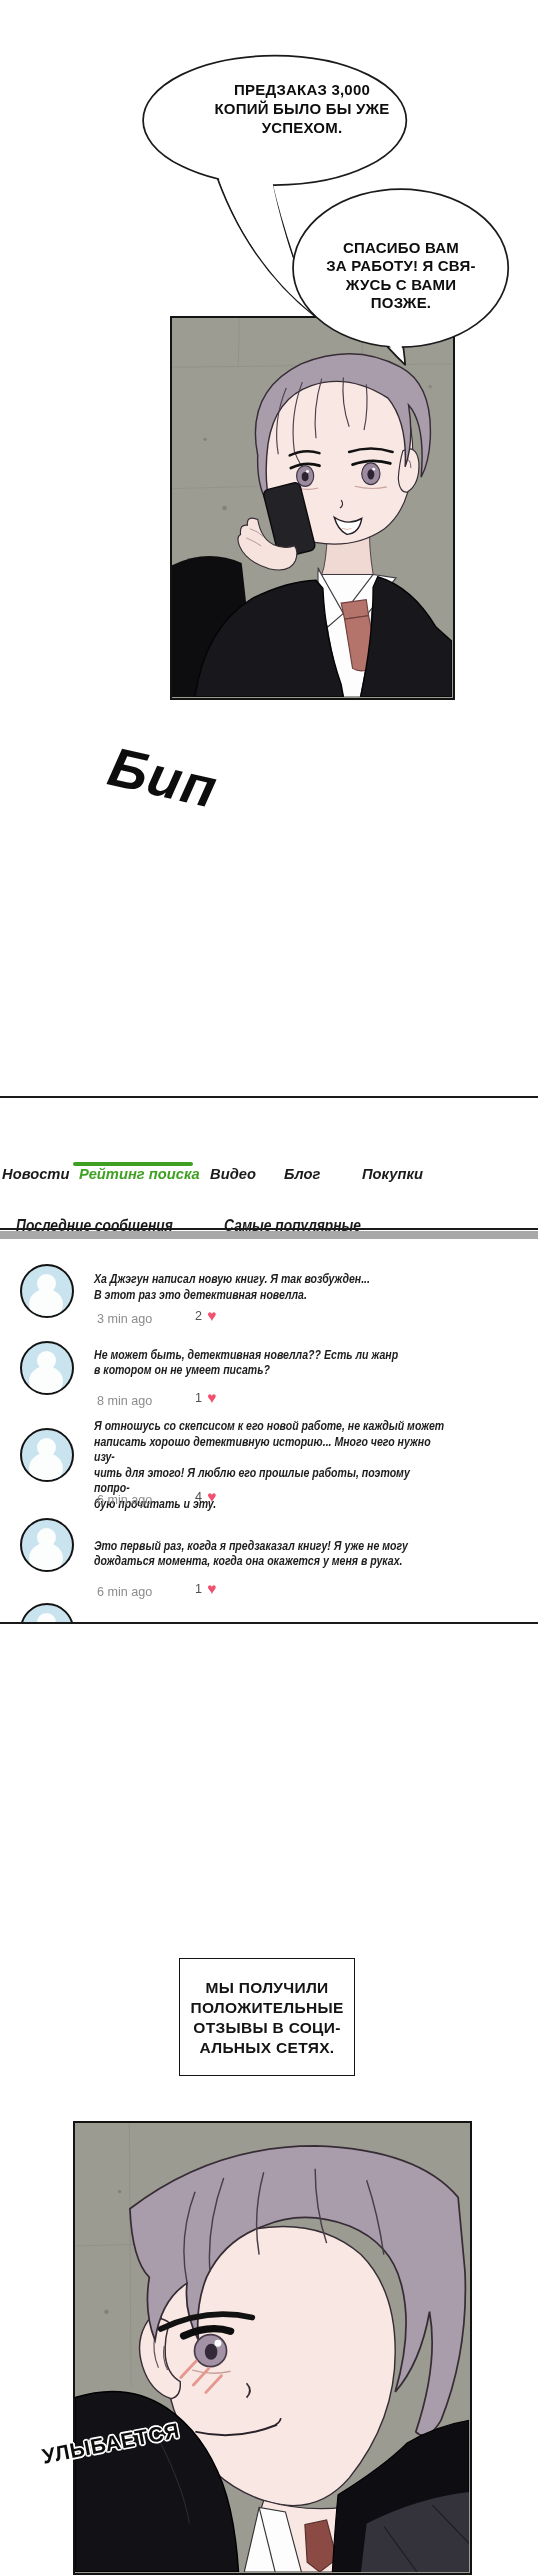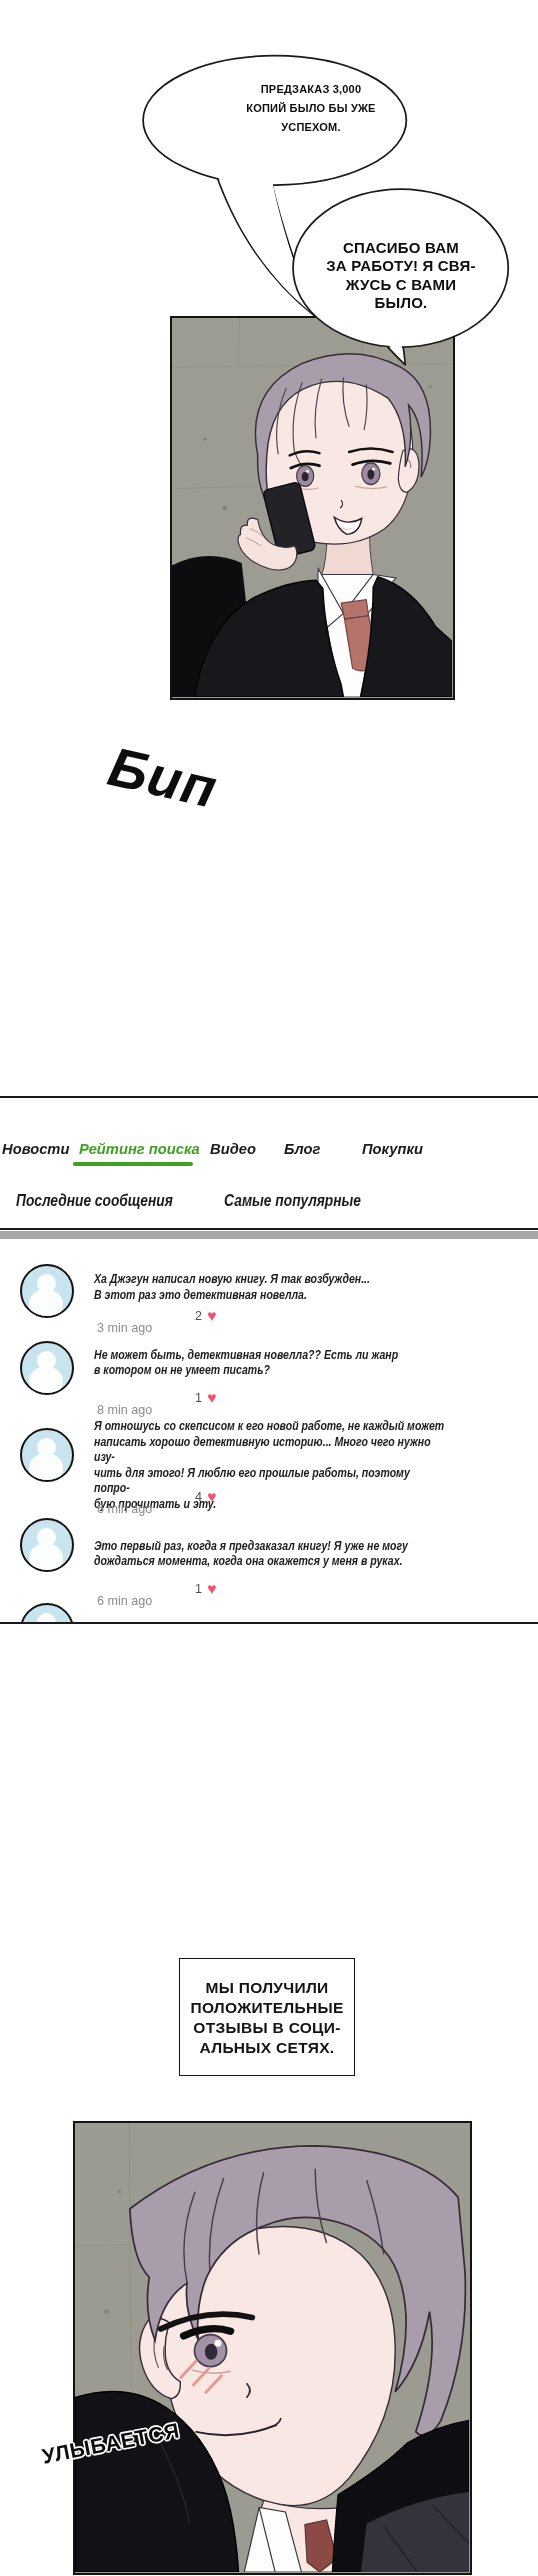--- a/index.html
+++ b/index.html
@@ -3,21 +3,21 @@
 <meta charset="utf-8">
 <style>
   html,body{margin:0;padding:0;background:#fff;}
   .page{position:relative;width:538px;height:2576px;background:#ffffff;overflow:hidden;
         font-family:"Liberation Sans",sans-serif;}
 
   
   .bubble-layer{position:absolute;left:0;top:0;z-index:2;pointer-events:none;}
   .bubble-text{position:absolute;z-index:3;text-align:center;font-weight:700;color:#0e0e0e;
                white-space:pre-line;letter-spacing:0.2px;}
-  .bt1{left:205px;top:80px;width:212px;font-size:11px;line-height:19px;}
+  .bt1{left:196px;top:80px;width:212px;font-size:15px;line-height:19px;}
   .bt2{left:298px;top:239px;width:206px;font-size:15px;line-height:18.3px;}
 
   
   .panel{position:absolute;box-sizing:border-box;border:2.3px solid #131313;background:#9c9b92;z-index:1;}
   .panel1{left:170px;top:316px;width:285px;height:384px;}
   .panel2{left:73px;top:2121px;width:399px;height:454px;}
   .panel svg{position:absolute;left:0;top:0;}
 
   
   .sfx{position:absolute;font-weight:700;color:#0d0d0d;z-index:5;}
@@ -29,39 +29,39 @@
                          -1.1px -1.1px 0 #fff,1.1px 1.1px 0 #fff,-1.1px 1.1px 0 #fff,1.1px -1.1px 0 #fff;}
 
   
   .rule{position:absolute;left:0;width:538px;height:2.3px;background:#1a1a1a;}
   .rule-top{top:1096px;}
   .rule-mid{top:1228px;height:1.7px;}
   .rule-bottom{top:1622px;z-index:2;}
   .gray-bar{position:absolute;left:0;top:1231px;width:538px;height:8px;background:#a8a8a8;}
 
   .tab,.subtab{position:absolute;font-weight:700;font-style:italic;color:#1b1b1b;
-               font-size:15.5px;line-height:17px;white-space:nowrap;cursor:pointer;}
+               font-size:15.5px;line-height:17px;white-space:nowrap;cursor:pointer;margin-top:25px;}
   .tab span,.subtab span{display:inline-block;transform:scaleX(.95);transform-origin:left center;}
   .tab{top:1140px;}
   .subtab{top:1192px;font-size:16px;}
   .subtab span{transform:scaleX(.86);}
   .tab-active{color:#3ea122;text-decoration:underline;}
   .tab-underline{position:absolute;left:73px;top:1162px;width:120px;height:4px;
                  background:#3ea122;border-radius:2.3px;}
 
   .comment{position:absolute;left:20px;width:504px;}
   .avatar{position:absolute;left:0;width:54px;height:54px;border-radius:50%;
           background:#c9e4ee;border:2.9px solid #131313;box-sizing:border-box;overflow:hidden;cursor:pointer;}
   .av-head{position:absolute;left:15px;top:8px;width:19px;height:19px;border-radius:50%;background:#fcfdfd;}
   .av-body{position:absolute;left:7.4px;top:23px;width:34px;height:30px;border-radius:50%;background:#fcfdfd;}
   .comment-text{position:absolute;left:74px;font-size:12px;font-weight:700;font-style:italic;
                 line-height:15.5px;color:#1d1d1d;white-space:pre-line;width:401px;
                 transform:scaleX(.88);transform-origin:left top;}
   .meta{position:absolute;left:77px;height:16px;}
-  .time{position:absolute;left:0;top:13px;font-size:12.6px;color:#8c8c8c;white-space:nowrap;}
+  .time{position:absolute;left:0;top:4px;font-size:12.6px;color:#8c8c8c;white-space:nowrap;}
   .likes{position:absolute;left:98px;top:-1.1px;white-space:nowrap;cursor:pointer;}
   .like-num{font-size:12.6px;color:#4f4f4f;vertical-align:1.1px;}
   .heart{font-size:15.5px;color:#f1506e;margin-left:5.2px;}
   .comment-partial{position:absolute;left:20px;top:1603px;width:504px;height:20.6px;overflow:hidden;}
 
   
   .caption-box{position:absolute;left:179px;top:1958px;width:176px;height:118px;box-sizing:border-box;
                border:1.7px solid #141414;background:#fff;z-index:4;}
   .caption-text{position:absolute;left:0;top:19px;width:100%;text-align:center;font-size:15.5px;
                 font-weight:700;line-height:20px;color:#141414;white-space:pre-line;letter-spacing:0.3px;}
@@ -125,21 +125,21 @@
     <path d="M652 576 C676 606 695 625 708 637 C706 612 702 588 699 566 Z" fill="#ffffff" stroke="#1a1a1a" stroke-width="3" stroke-linejoin="round"></path>
     <ellipse cx="700" cy="468" rx="188" ry="138" fill="#ffffff" stroke="#1a1a1a" stroke-width="3"></ellipse>
     <path d="M656 574 C678 602 694 620 704 630 C703 610 700 590 698 570 Z" fill="#ffffff"></path>
   </svg>
   <div class="bubble-text bt1">ПРЕДЗАКАЗ 3,000
 КОПИЙ БЫЛО БЫ УЖЕ
 УСПЕХОМ.</div>
   <div class="bubble-text bt2">СПАСИБО ВАМ
 ЗА РАБОТУ! Я СВЯ-
 ЖУСЬ С ВАМИ
-БЫЛО.</div>
+ПОЗЖЕ.</div>
 
   <div class="sfx sfx-beep">Бип</div>
 
   <div class="rule rule-top"></div>
 
   <div class="tab" style="left:2.3px;"><span>Новости</span></div>
   <div class="tab tab-active" style="left:79px;"><span>Рейтинг поиска</span></div>
   <div class="tab" style="left:210px;"><span>Видео</span></div>
   <div class="tab" style="left:284px;"><span>Блог</span></div>
   <div class="tab" style="left:362px;"><span>Покупки</span></div>

